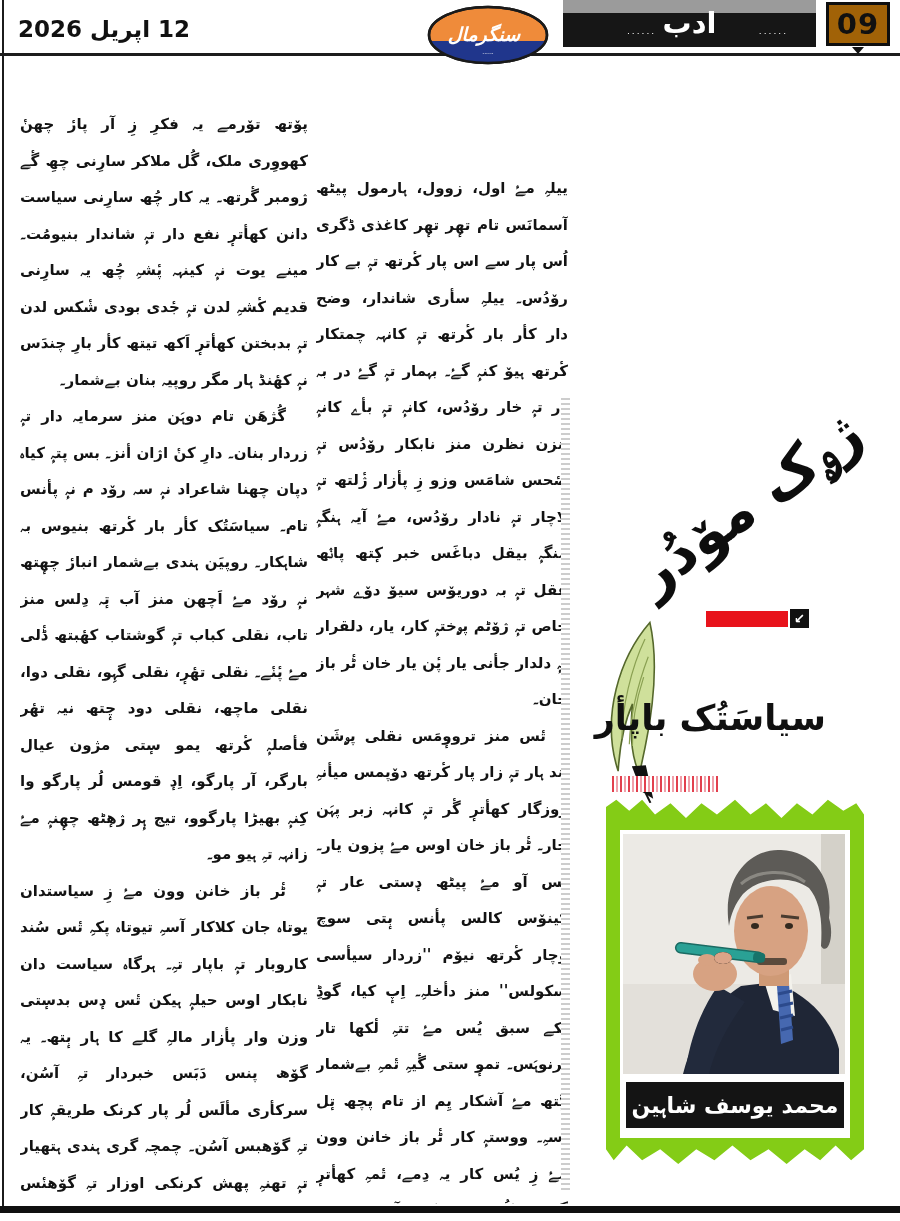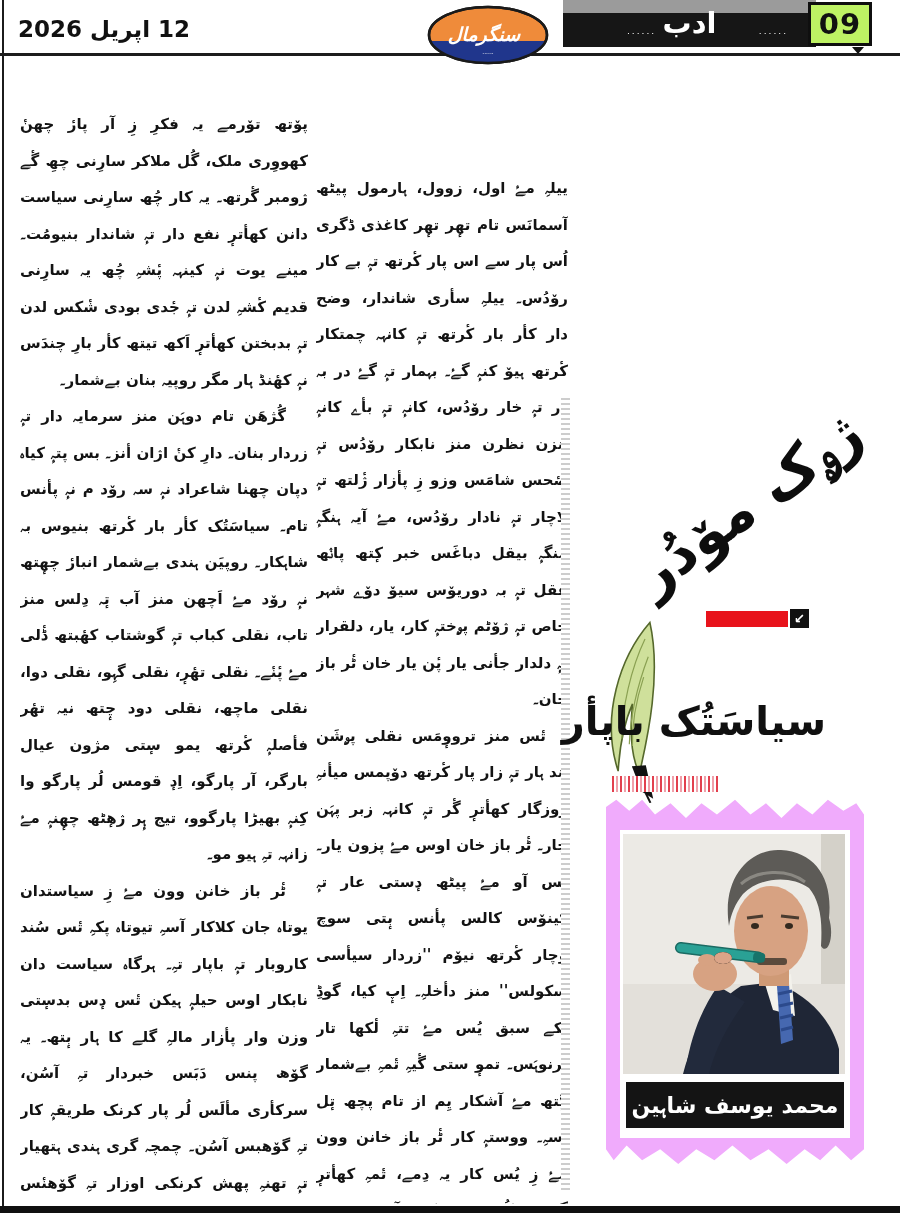--- a/index.html
+++ b/index.html
@@ -9,21 +9,21 @@
   .left-border{position:absolute;left:2px;top:0;width:2px;height:1212px;background:#1b1b1b;}
   .date{position:absolute;left:18px;top:16px;font-size:23px;font-weight:bold;direction:rtl;white-space:nowrap;}
   .header-rule{position:absolute;left:0;top:53px;width:900px;height:3px;background:#1c1c1c;}
   .logo{position:absolute;left:424px;top:4px;width:128px;height:64px;z-index:4;}
   .banner{position:absolute;left:563px;top:0;width:253px;height:47px;background:#161616;z-index:2;}
   .banner .gray-strip{position:absolute;left:0;top:0;width:100%;height:13px;background:#9b9b9b;}
   .banner .adab{position:absolute;left:0;top:6px;width:100%;text-align:center;color:#fff;
         font-size:29px;font-weight:bold;direction:rtl;}
   .banner .dots{position:absolute;top:26px;color:#fff;font-size:9px;letter-spacing:2px;}
   .banner .dots.l{left:64px;} .banner .dots.r{right:28px;}
-  .pagenum{position:absolute;left:808px;top:2px;width:64px;height:44px;background:#bef264;
+  .pagenum{position:absolute;left:826px;top:2px;width:64px;height:44px;background:#a16207;
         border:3px solid #0f0f0f;box-sizing:border-box;display:flex;align-items:center;justify-content:center;
         font-size:29px;font-weight:bold;letter-spacing:1px;z-index:3;}
   .pagenum-chevron{position:absolute;left:852px;top:47px;width:0;height:0;
         border-left:6px solid transparent;border-right:6px solid transparent;border-top:7px solid #111;z-index:4;}
   
   .col{position:absolute;direction:rtl;text-align:justify;font-size:15px;line-height:36.5px;
         color:#131313;overflow:hidden;}
   .col p{margin:0;text-indent:22px;font-weight:bold;}
   .col p:first-child{text-indent:0;}
   .col-left{left:20px;top:106px;width:288px;height:1098px;}
@@ -32,25 +32,25 @@
         background:repeating-linear-gradient(0deg,#cdcdcd 0 2px,#ffffff 2px 5px);}
   
   .main-title{position:absolute;left:566px;top:470px;width:364px;text-align:center;
         transform:rotate(-36deg);font-size:57px;font-weight:bold;direction:rtl;white-space:nowrap;
         color:#0d0d0d;z-index:1;}
   .red-bar{position:absolute;left:706px;top:611px;width:82px;height:16px;}
   .arrow-box{position:absolute;left:790px;top:609px;width:19px;height:19px;background:#111;
         color:#fff;font-size:13px;display:flex;align-items:center;justify-content:center;font-weight:bold;}
   .feather{position:absolute;left:584px;top:618px;width:96px;height:186px;transform:rotate(-4deg);}
   .subtitle{position:absolute;left:636px;top:698px;width:190px;text-align:center;direction:rtl;
-        font-size:40px;font-weight:bold;white-space:nowrap;color:#101010;}
+        font-size:35px;font-weight:bold;white-space:nowrap;color:#101010;}
   .ticks{position:absolute;left:612px;top:776px;width:106px;height:16px;
         background:repeating-linear-gradient(90deg,#e2404e 0 2px,#fff 2px 4px,#f0a0aa 4px 6px,#fff 6px 8px);}
   
-  .photo-frame{position:absolute;left:606px;top:796px;width:258px;height:368px;background:#f0abfc;
+  .photo-frame{position:absolute;left:606px;top:796px;width:258px;height:368px;background:#84cc16;
         clip-path:polygon(0% 3%,4% 1%,9% 4%,14% 1%,19% 5%,25% 2%,31% 6%,37% 2%,43% 5%,50% 1%,56% 5%,62% 2%,68% 6%,74% 2%,80% 5%,86% 1%,92% 4%,97% 2%,100% 5%,100% 96%,95% 99%,89% 95%,83% 99%,77% 96%,70% 100%,63% 96%,56% 99%,49% 95%,42% 99%,35% 96%,28% 100%,21% 96%,14% 99%,8% 95%,3% 99%,0% 96%);}
   .photo-inner{position:absolute;left:14px;top:34px;right:14px;bottom:26px;background:#fff;}
   .photo{position:absolute;left:17px;top:38px;width:222px;height:240px;overflow:hidden;}
   .caption{position:absolute;left:20px;top:286px;width:218px;height:46px;background:#141414;
         color:#fff;display:flex;align-items:center;justify-content:center;font-size:22px;
         font-weight:bold;direction:rtl;}
   .bottom-bar{position:absolute;left:0;top:1206px;width:900px;height:7px;background:#101010;}
 </style>
 </head>
 <body>

